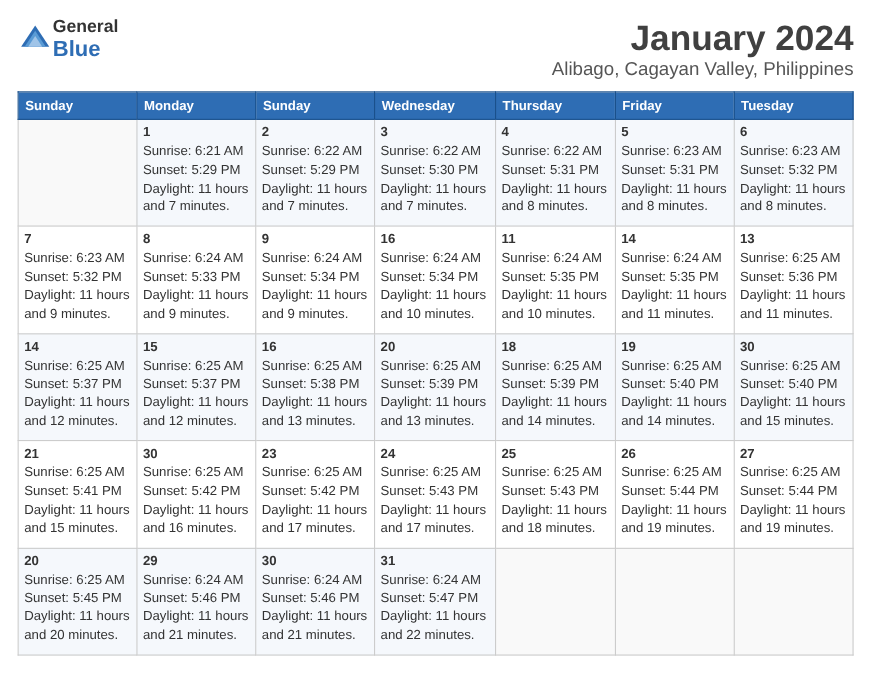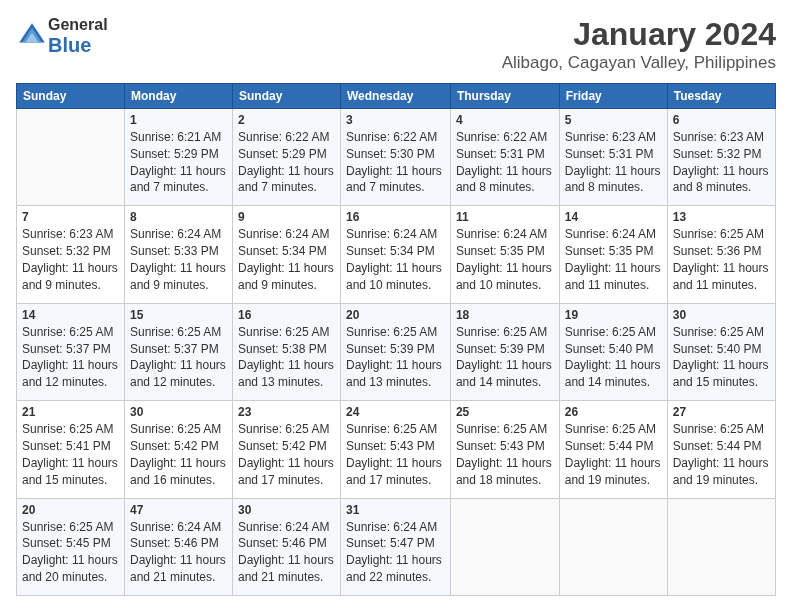--- a/index.html
+++ b/index.html
@@ -256,21 +256,21 @@
             <span class="day-number">27</span>
             <div class="day-info">Sunrise: 6:25 AM<br>Sunset: 5:44 PM<br>Daylight: 11 hours<br>and 19 minutes.</div>
           </td>
         </tr>
         <tr>
           <td>
             <span class="day-number">20</span>
             <div class="day-info">Sunrise: 6:25 AM<br>Sunset: 5:45 PM<br>Daylight: 11 hours<br>and 20 minutes.</div>
           </td>
           <td>
-            <span class="day-number">47</span>
+            <span class="day-number">29</span>
             <div class="day-info">Sunrise: 6:24 AM<br>Sunset: 5:46 PM<br>Daylight: 11 hours<br>and 21 minutes.</div>
           </td>
           <td>
             <span class="day-number">30</span>
             <div class="day-info">Sunrise: 6:24 AM<br>Sunset: 5:46 PM<br>Daylight: 11 hours<br>and 21 minutes.</div>
           </td>
           <td>
             <span class="day-number">31</span>
             <div class="day-info">Sunrise: 6:24 AM<br>Sunset: 5:47 PM<br>Daylight: 11 hours<br>and 22 minutes.</div>
           </td>

